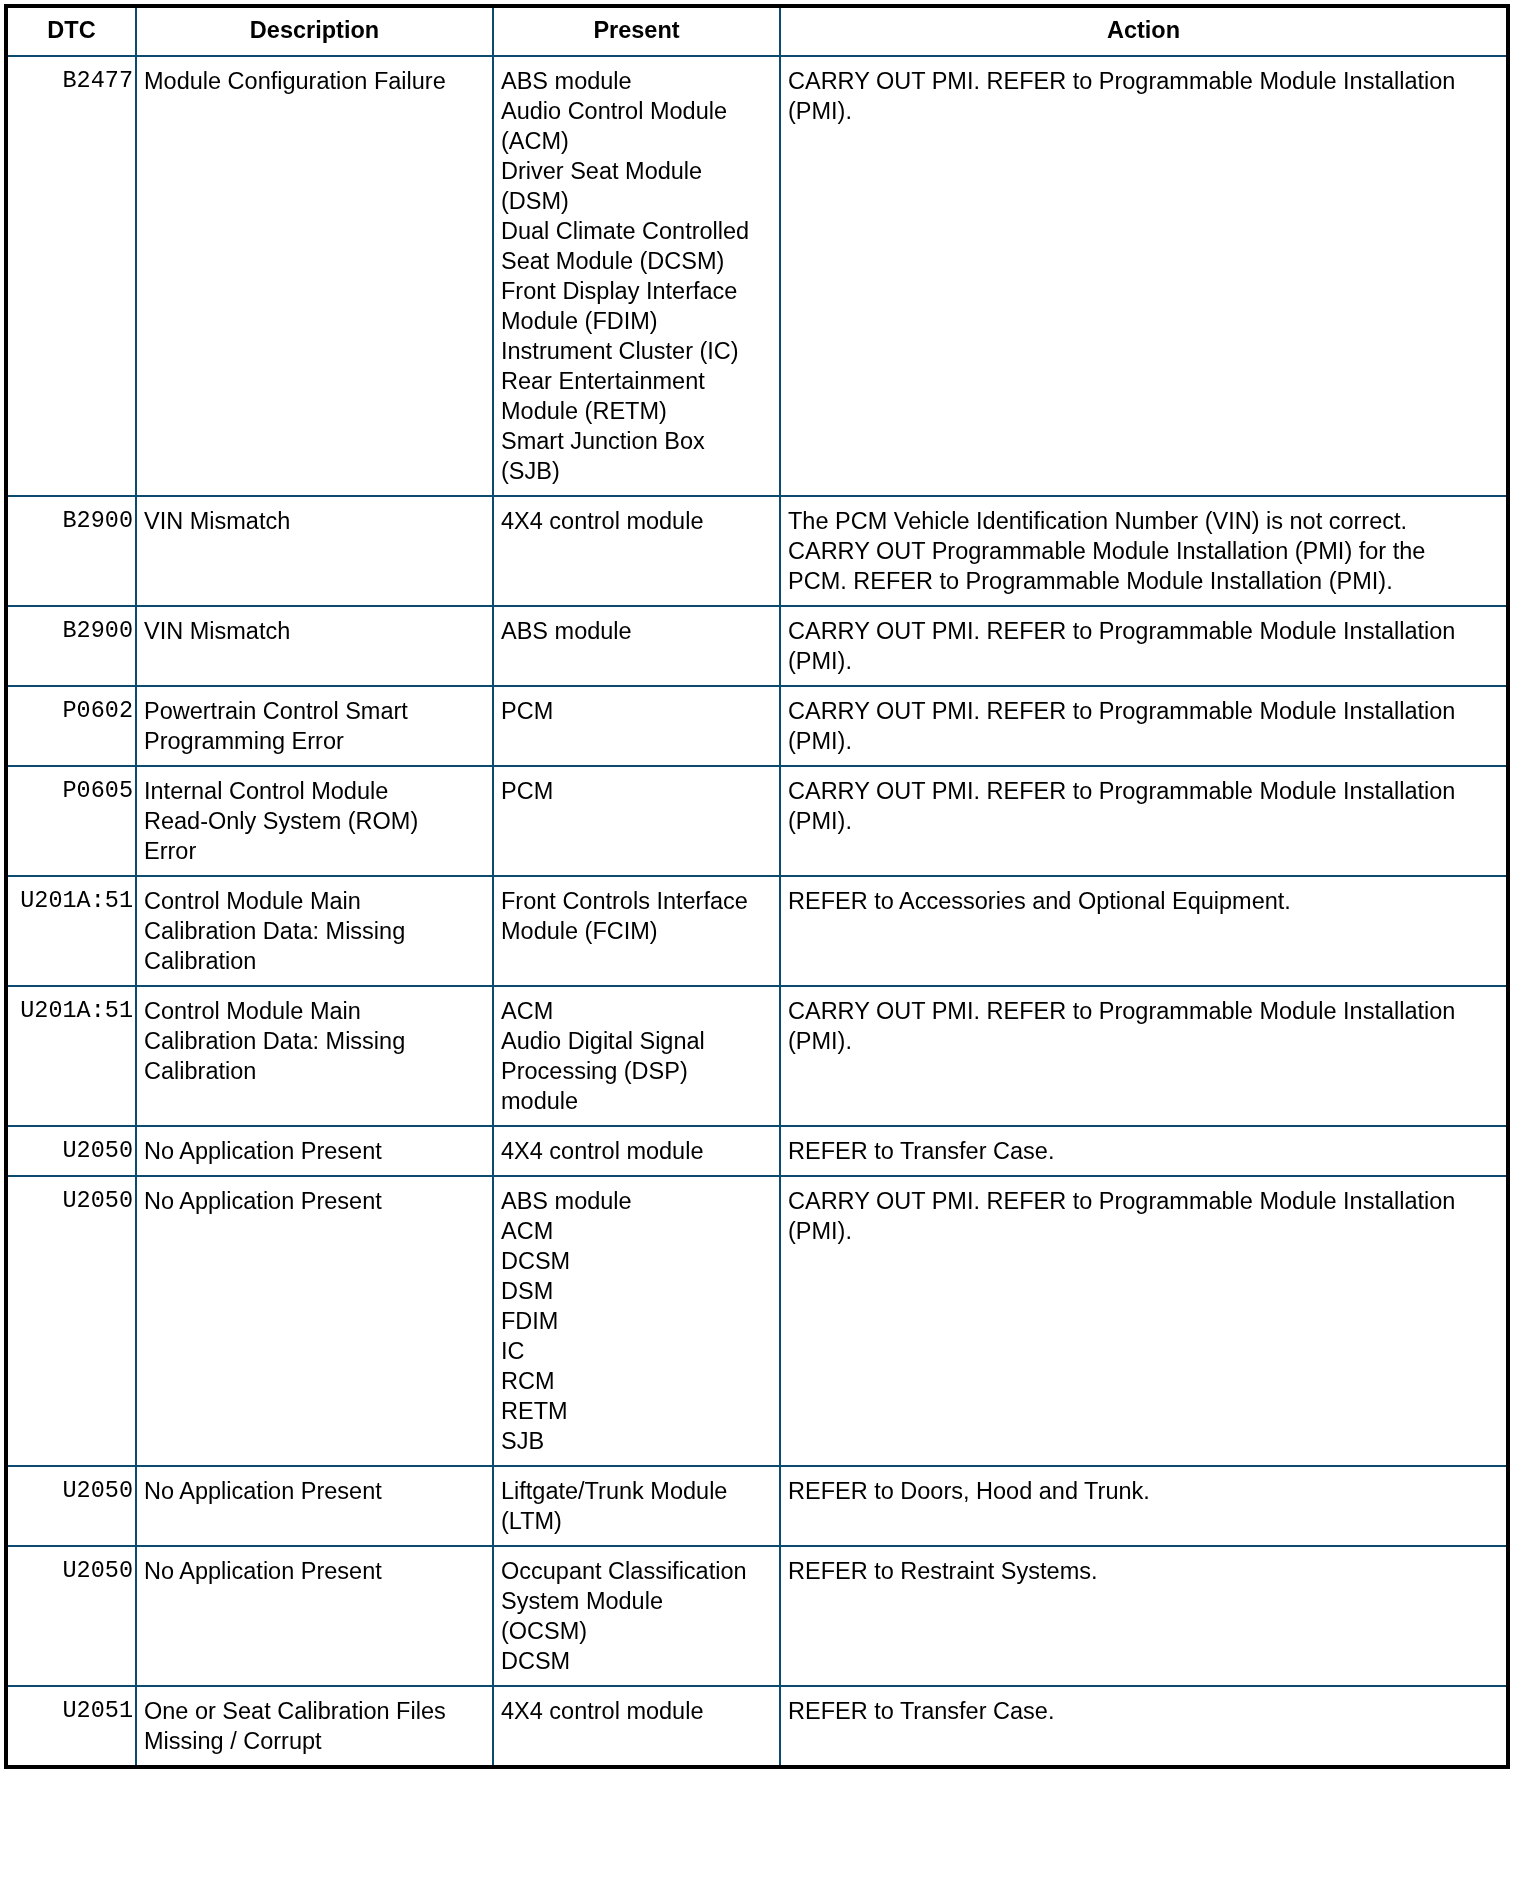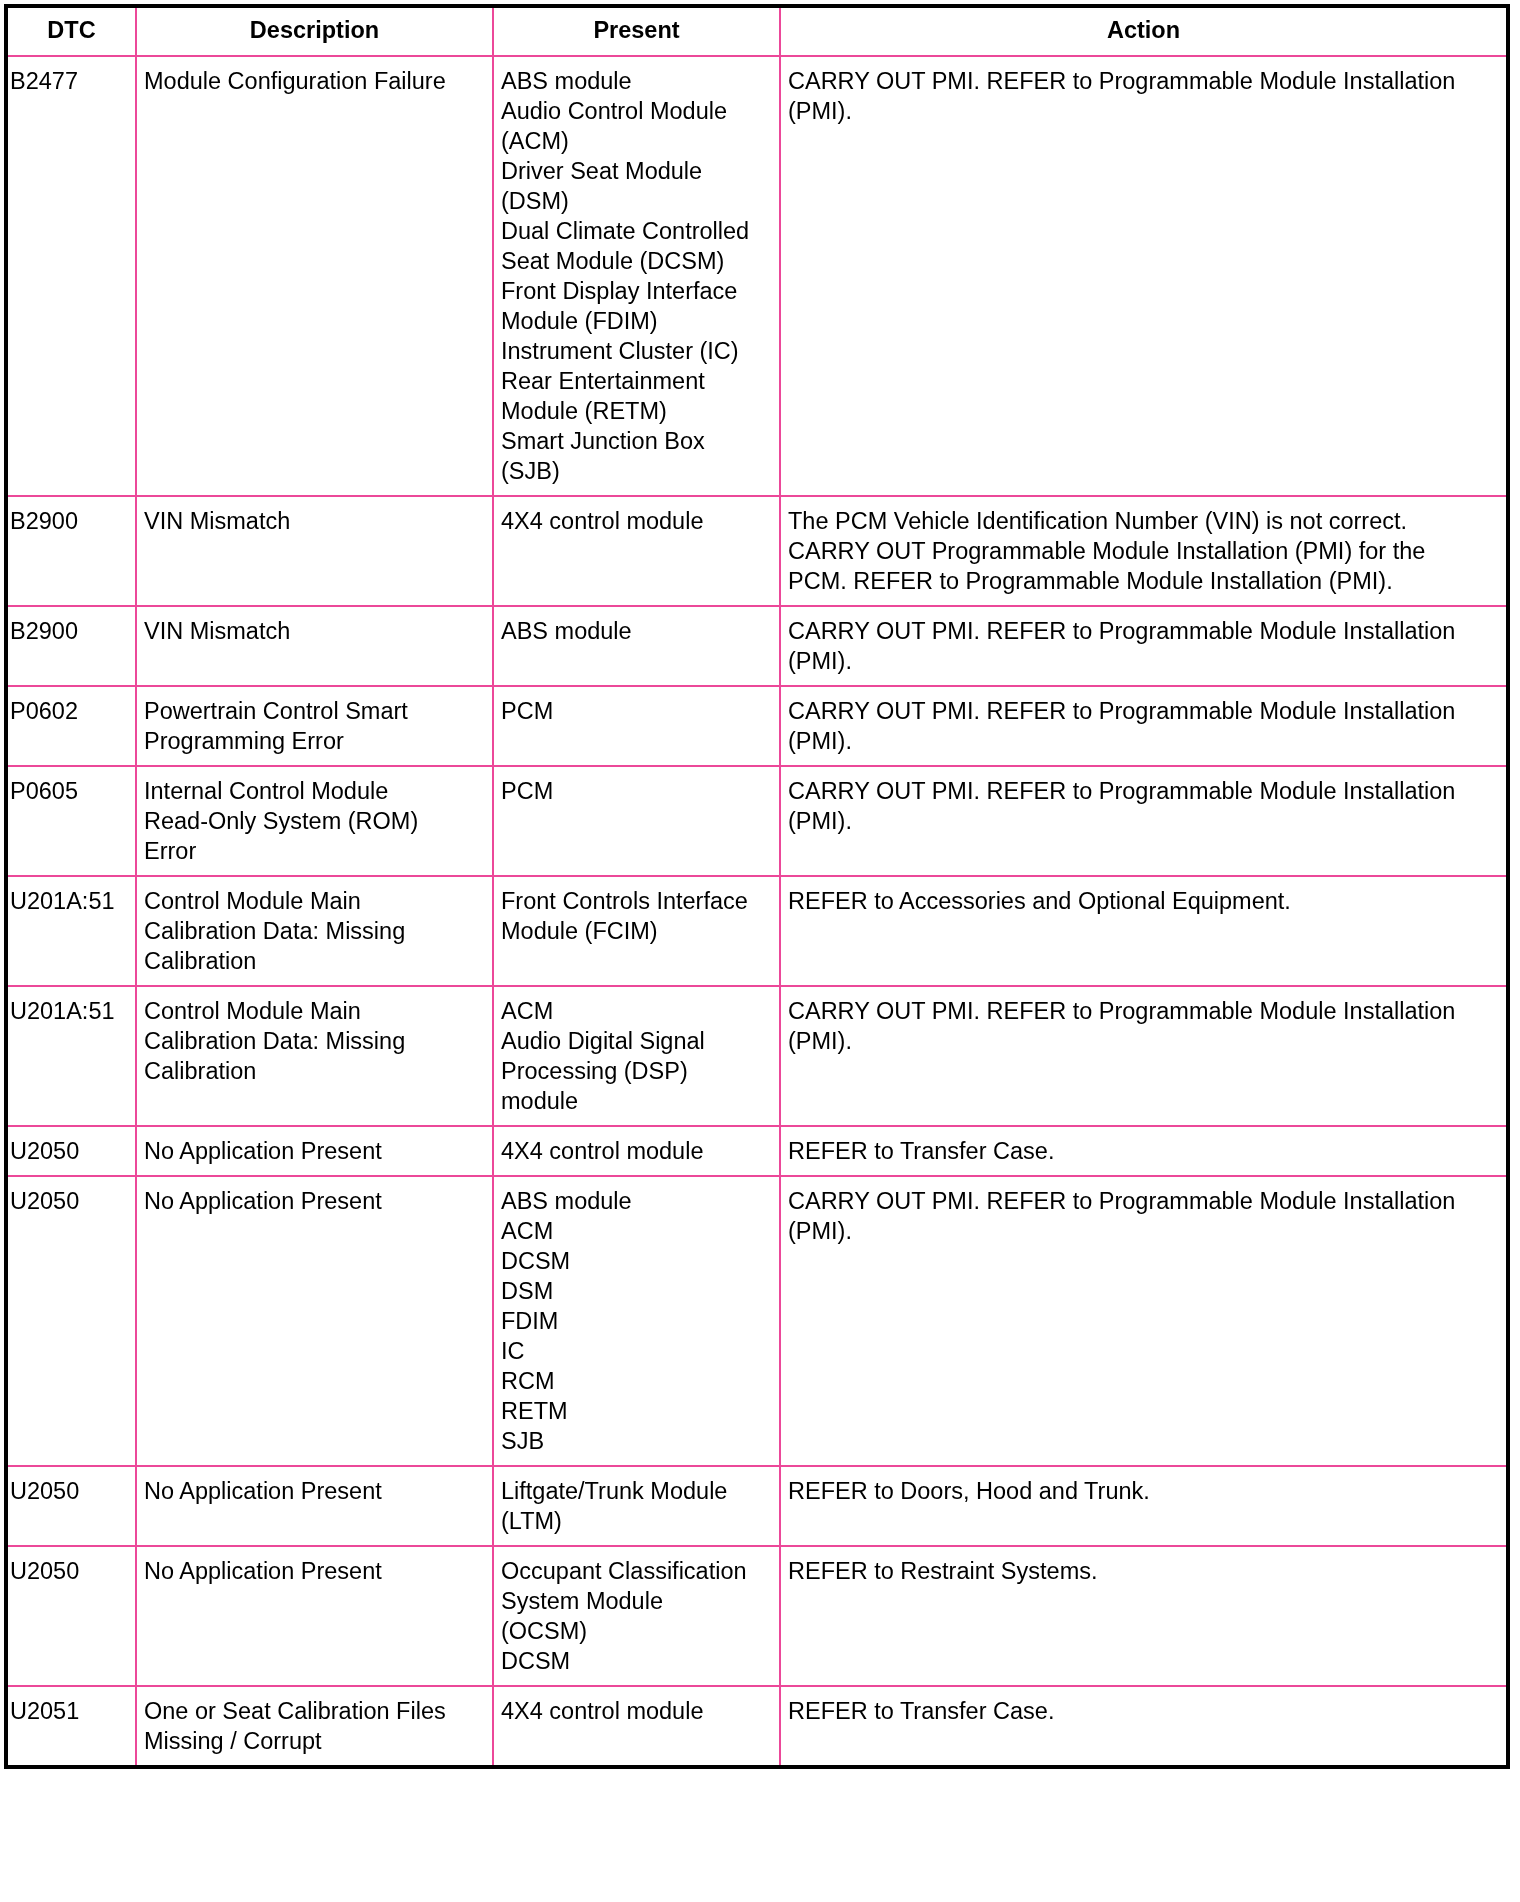--- a/index.html
+++ b/index.html
@@ -13,33 +13,33 @@
     font-family: "Liberation Sans", sans-serif;
     font-size: 23.5px;
     line-height: 30px;
     color: #000;
   }
   .dtc-table col.c1 { width: 130px; }
   .dtc-table col.c2 { width: 357px; }
   .dtc-table col.c3 { width: 287px; }
   .dtc-table col.c4 { width: auto; }
   .dtc-table th, .dtc-table td {
-    border: 2px solid #ec4899;
+    border: 2px solid #0c4a6e;
     vertical-align: top;
     padding: 9px 8px 9px 7px;
     white-space: nowrap;
     overflow: hidden;
   }
   .dtc-table th {
     font-weight: bold;
     text-align: center;
     padding: 7px 6px 10px 6px;
     height: 30px;
   }
-  .dtc-table td.dtc { text-align: left; padding-left: 2px; padding-right: 2px; }
+  .dtc-table td.dtc { text-align: right; padding-left: 2px; padding-right: 2px; font-family: Liberation Mono, monospace; }
   .line { display: block; }
 </style>
 </head>
 <body>
 
 <table class="dtc-table">
   <colgroup>
     <col class="c1">
       <col class="c2">
       <col class="c3">

